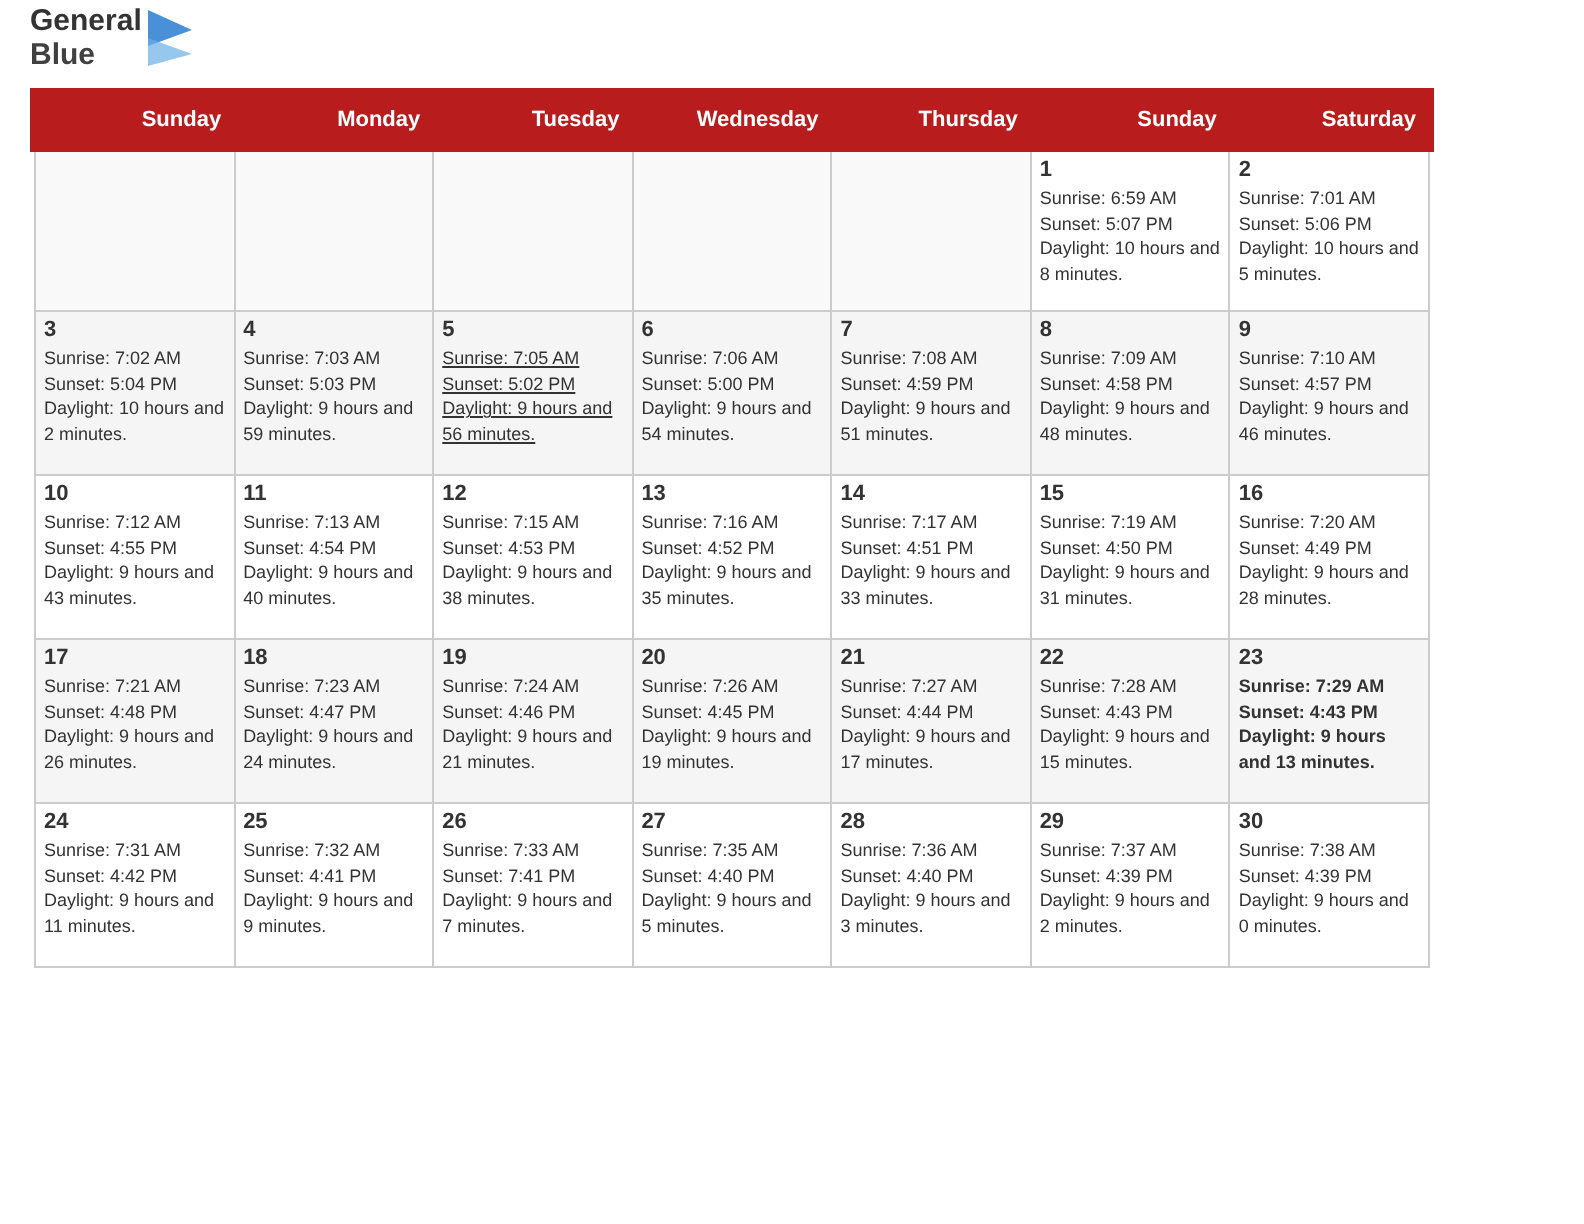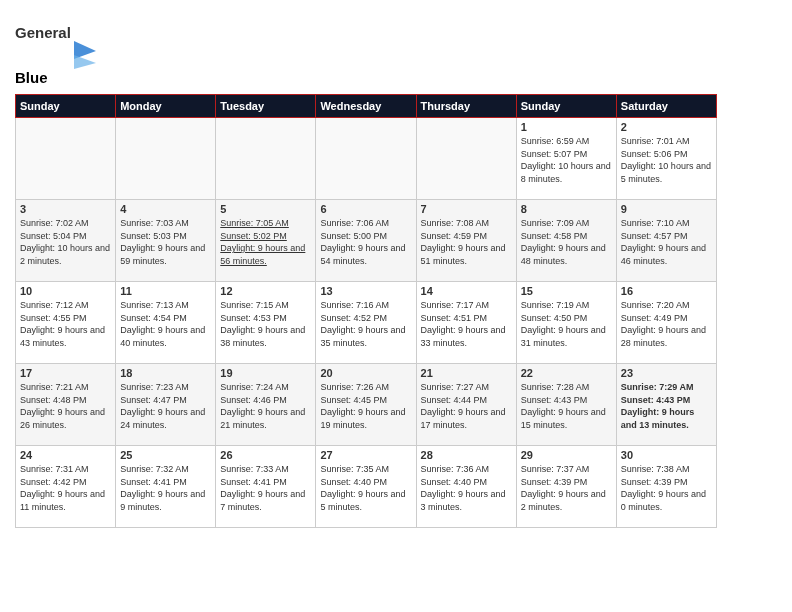--- a/index.html
+++ b/index.html
@@ -5,21 +5,21 @@
     * { margin: 0; padding: 0; box-sizing: border-box; }
     body {
       font-family: Arial, sans-serif;
       background: #fff;
       width: 792px;
       height: 612px;
       overflow: hidden;
     }
     .container {
       width: 732px;
-      padding: 25px 15px;
+      padding: 3px 15px;
     }
     .header {
       display: flex;
       justify-content: space-between;
       align-items: flex-start;
       margin-bottom: 8px;
     }
     .logo {
       display: flex;
       align-items: center;
@@ -35,27 +35,27 @@
     .location {
       font-size: 14px;
       color: #555;
     }
     table {
       width: 100%;
       border-collapse: collapse;
       table-layout: fixed;
     }
     thead th {
-      background-color: #0f172a;
+      background-color: #b91c1c;
       color: white;
       font-size: 11px;
       font-weight: bold;
       padding: 5px 4px;
-      text-align: left;
-      border: 1px solid #b91c1c;
+      text-align: right;
+      border: 5px solid #b91c1c;
     }
     tbody td {
       border: 1px solid #ccc;
       vertical-align: top;
       padding: 3px 4px;
       font-size: 9px;
       color: #333;
       height: 82px;
       background: #fff;
     }
@@ -79,21 +79,21 @@
   </style>
 </head>
 <body>
 
 <div class="container">
   <div class="header">
     <div class="logo">
     <div style="display:flex;align-items:center;">
       <div style="display:flex;flex-direction:column;line-height:1.1;">
         <span style="font-size:15px;font-weight:bold;color:#333;">General</span>
-        <span style="font-size:15px;font-weight:bold;color:#000000;margin-top:28px;">Blue</span>
+        <span style="font-size:15px;font-weight:bold;color:#404040;">Blue</span>
       </div>
       <svg width="22" height="30" viewBox="0 0 22 30" xmlns="http://www.w3.org/2000/svg" style="margin-left:3px;">
         <polygon points="0,0 22,10 0,18" fill="#4a90d9"></polygon>
         <polygon points="0,14 22,22 0,28" fill="#6ab0e8" opacity="0.7"></polygon>
       </svg>
     </div>
   </div>
     <div class="title-block">
       <div class="month-title"></div>
       <div class="location"></div>
@@ -273,21 +273,21 @@
           </td>
           <td>
             <span class="day-num">25</span>
             <div class="day-info" style="white-space: pre-line;">Sunrise: 7:32 AM
 Sunset: 4:41 PM
 Daylight: 9 hours and 9 minutes.</div>
           </td>
           <td>
             <span class="day-num">26</span>
             <div class="day-info" style="white-space: pre-line;">Sunrise: 7:33 AM
-Sunset: 4:41 PM
+Sunset: 7:41 PM
 Daylight: 9 hours and 7 minutes.</div>
           </td>
           <td>
             <span class="day-num">27</span>
             <div class="day-info" style="white-space: pre-line;">Sunrise: 7:35 AM
 Sunset: 4:40 PM
 Daylight: 9 hours and 5 minutes.</div>
           </td>
           <td>
             <span class="day-num">28</span>

